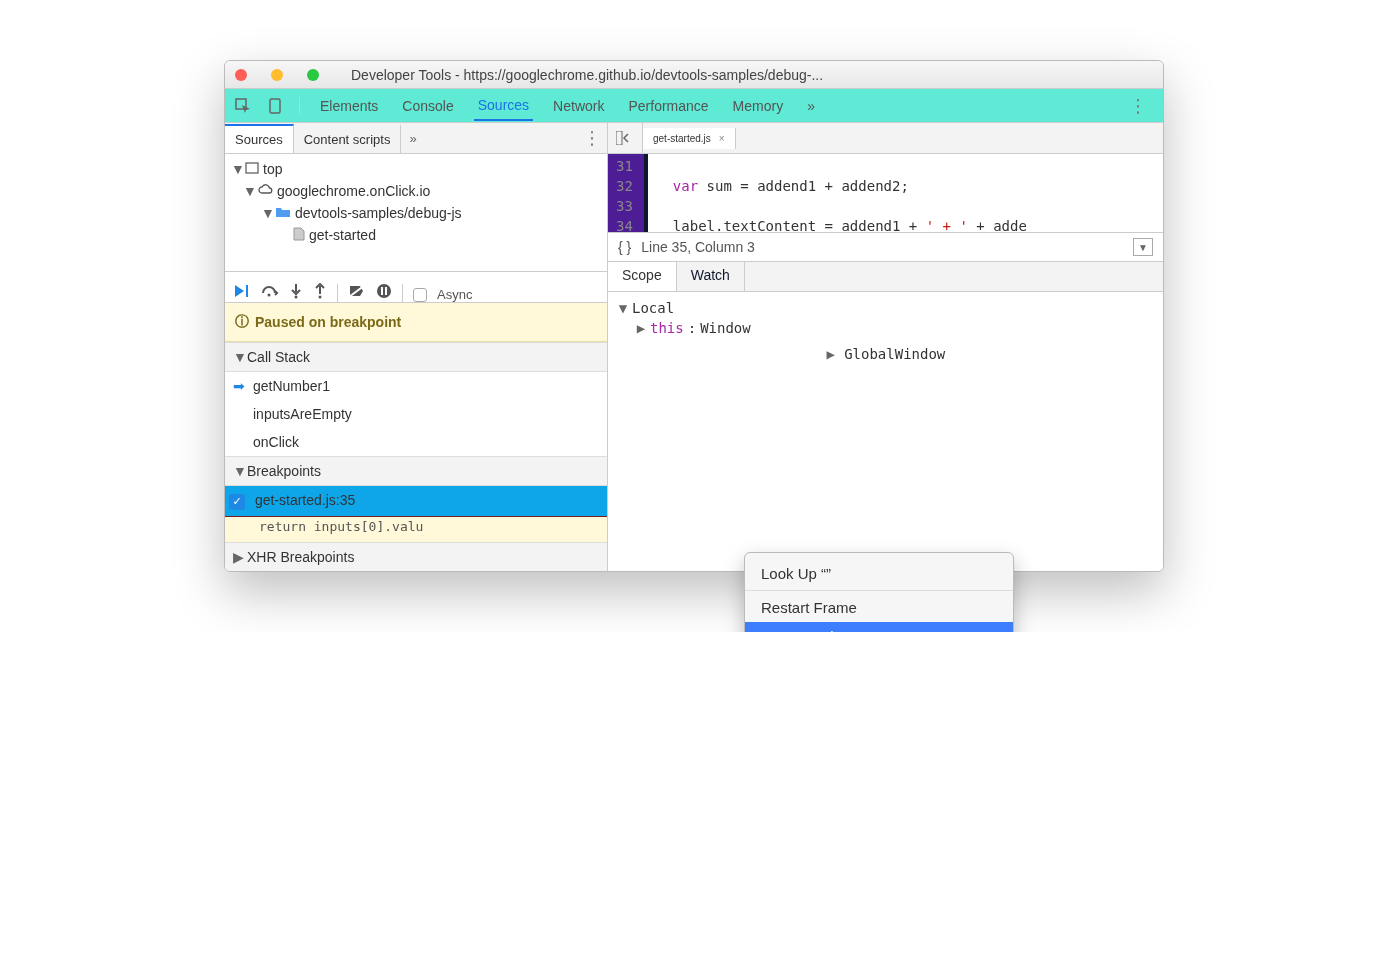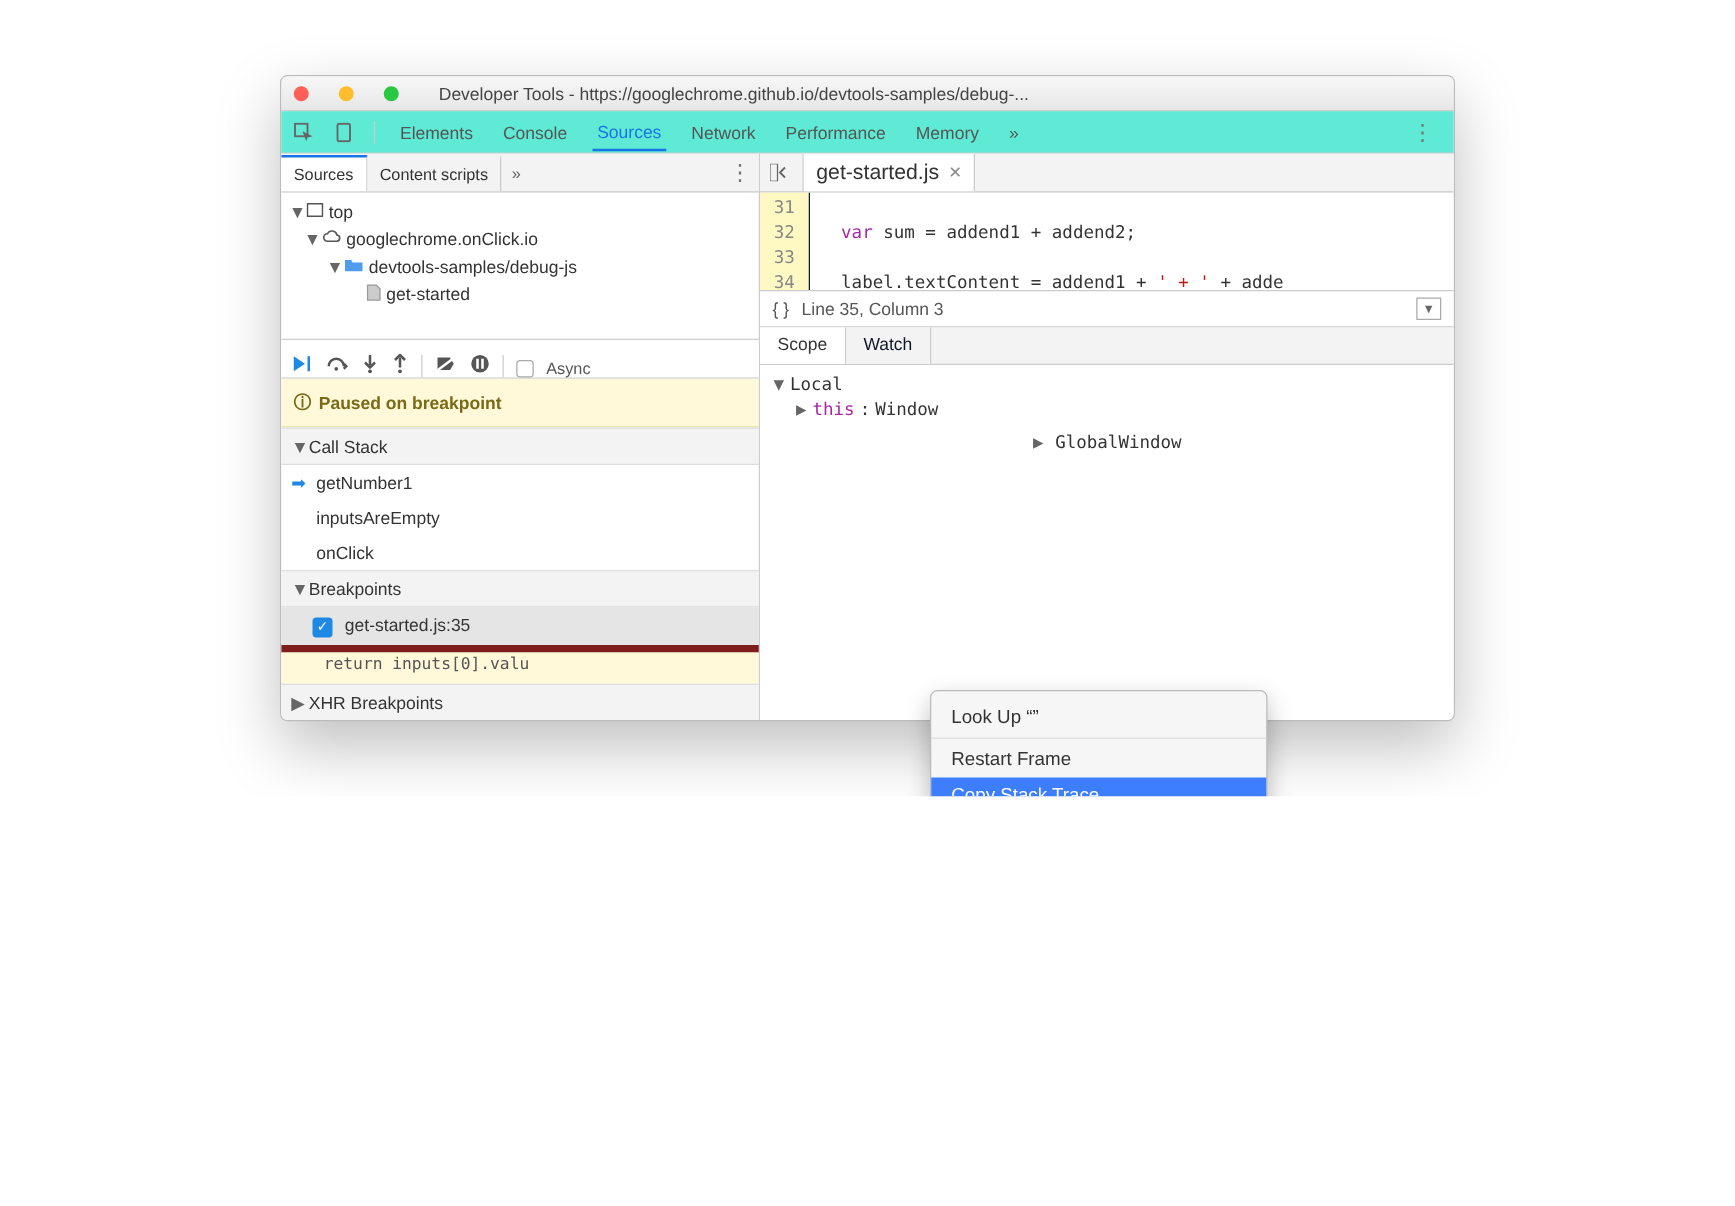--- a/index.html
+++ b/index.html
@@ -29,29 +29,29 @@
 .ind1 { padding-left: 18px; }
 .ind2 { padding-left: 36px; }
 .ind3 { padding-left: 54px; }
 .debug-toolbar { height: 31px; border-bottom: 1px solid #ccc; display: flex; align-items: flex-end; padding: 0 8px; gap: 10px; background: #fff; }
 .chk { width: 14px; height: 14px; border: 1px solid #aaa; border-radius: 3px; }
 .async-lbl { font-size: 13px; color: #555; }
 .paused { background: #fff8d9; border-bottom: 1px solid #e6dfa6; padding: 10px 10px; font-weight: bold; color: #7a6a18; display: flex; align-items: center; gap: 6px; font-size: 14px; }
 .section-hdr { background: #f3f3f3; border-top: 1px solid #ddd; border-bottom: 1px solid #ddd; padding: 6px 8px; font-size: 14px; display: flex; align-items: center; gap: 4px; }
 .cs-item { padding: 6px 10px 6px 28px; font-size: 14px; position: relative; }
 .cs-item.cur::before { content: "➡"; position: absolute; left: 8px; color: #1e88e5; }
-.bp-item { background: #e5e5e5; padding: 6px 25px; border-bottom: 6px solid #7f1d1d; font-size: 14px; }
+.bp-item { background: #0ea5e9; padding: 6px 4px; border-bottom: 1px solid #7f1d1d; font-size: 14px; }
 .bp-code { font-family: Menlo, Consolas, monospace; font-size: 13px; color: #555; padding: 2px 10px 8px 34px; background: #fff8d9; }
 .bp-chk { display: inline-flex; width: 16px; height: 16px; background: #1e88e5; border-radius: 3px; align-items: center; justify-content: center; margin-right: 6px; color: #fff; font-size: 11px; }
 .editor-tabs { height: 31px; border-bottom: 1px solid #ccc; background: #f3f3f3; display: flex; align-items: center; }
 .ed-nav { padding: 0 8px; border-right: 1px solid #ccc; height: 100%; display: flex; align-items: center; }
-.ed-tab { background: #fff; padding: 5px 10px; border-right: 1px solid #ccc; display: flex; align-items: center; gap: 8px; font-size: 17px; justify-content: center; }
+.ed-tab { background: #fff; padding: 5px 10px; border-right: 1px solid #ccc; display: flex; align-items: center; gap: 8px; font-size: 10px; justify-content: center; }
 .ed-tab .x { color: #888; cursor: pointer; }
 .code-area { display: flex; font-family: Menlo, Consolas, monospace; font-size: 14px; height: 78px; overflow: hidden; line-height: 20px; }
-.gutter { background: #fef9c3; color: #888; text-align: center; padding: 2px 8px; width: 40px; border-right: 1px solid #0f172a; }
+.gutter { background: #4c1d95; color: #888; text-align: left; padding: 2px 8px; width: 40px; border-right: 4px solid #0f172a; }
 .code { padding: 2px 8px; white-space: pre; color: #333; }
 .kw { color: #a626a4; }
 .str { color: #c41a16; }
 .status-line { height: 30px; border-top: 1px solid #ccc; border-bottom: 1px solid #ccc; display: flex; align-items: center; padding: 0 10px; gap: 10px; color: #555; font-size: 14px; }
 .scope-tabs { display: flex; border-bottom: 1px solid #ccc; background: #f3f3f3; height: 30px; align-items: stretch; }
 .scope-tab { padding: 5px 14px; background: #fff; border-right: 1px solid #ccc; font-size: 14px; }
 .scope-tab.inactive { background: #f3f3f3; color: #0f172a; }
 .scope-body { padding: 6px 10px; font-family: Menlo, Consolas, monospace; font-size: 14px; }
 .scope-row { display: flex; align-items: center; gap: 4px; padding: 2px 0; }
 .scope-row .lbl { color: #333; }

